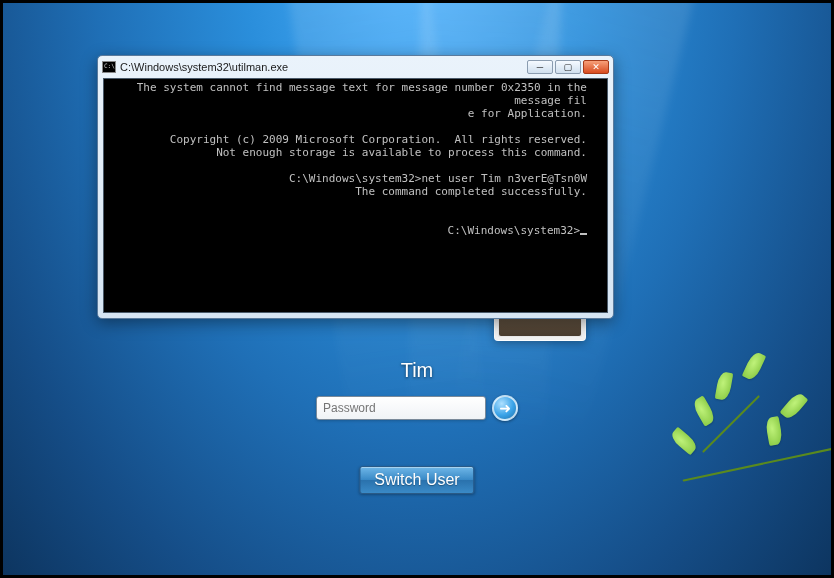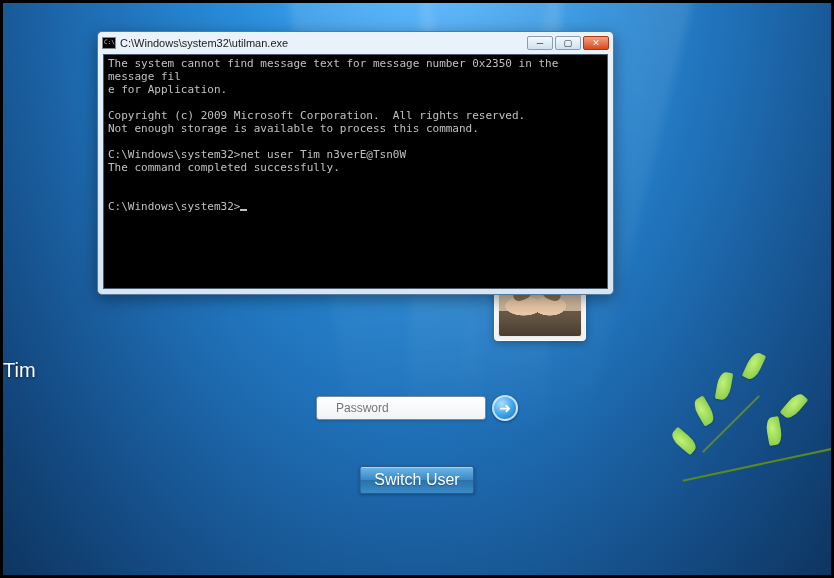--- a/index.html
+++ b/index.html
@@ -38,21 +38,21 @@
   box-shadow: 0 1px 2px rgba(0,0,0,.2);
 }
 .branch {
   position: absolute;
   background: #5a8a1e;
   border-radius: 2px;
 }
 
 .cmd {
   position: absolute;
-  top: 28px; left: 94px;
+  top: 52px; left: 94px;
   width: 517px; height: 264px;
   background: linear-gradient(to bottom, #eaf3fb, #d6e5f3);
   border: 1px solid #5a7a9c;
   border-radius: 5px;
   box-shadow: 0 4px 16px rgba(0,0,0,.4);
   display: flex; flex-direction: column;
 }
 .titlebar {
   height: 22px;
   display: flex; align-items: center;
@@ -89,24 +89,25 @@
   background: linear-gradient(to bottom, #f7a07a, #d74b1f);
   border-color: #a63a18;
   color: #fff;
 }
 .term {
   flex: 1;
   margin: 0 5px 5px 5px;
   background: #000;
   color: #c0c0c0;
   font: 11px/13px "Lucida Console", Consolas, monospace;
-  padding: 2px 4px;
+  padding: 2px 20px;
   border: 1px solid #4a5a6a;
   white-space: pre-wrap;
   overflow: hidden;
+  text-align: right;
 }
 .cursor {
   display: inline-block;
   width: 7px; height: 2px;
   background: #c0c0c0;
   vertical-align: -1px;
 }
 
 .avatar-frame {
   position: absolute;
@@ -134,37 +135,37 @@
   width: 18px; height: 12px;
   background: #8a6f54;
   border-radius: 50% 50% 40% 40%;
   top: 2px;
 }
 .avatar-inner::before { left: 14px; transform: rotate(-20deg); }
 .avatar-inner::after { left: 44px; transform: rotate(20deg); }
 .username {
   position: absolute;
   top: 356px; left: 0; width: 100%;
-  text-align: left;
+  text-align: center;
   color: #fff;
   font-size: 20px;
   font-weight: 400;
   text-shadow: 0 1px 3px rgba(0,0,0,.6);
 }
 .pw-row {
   position: absolute;
   top: 392px; left: 0; width: 100%;
   display: flex; justify-content: center; align-items: center;
   gap: 6px;
 }
 .pw-input {
   width: 170px; height: 24px;
   border: 1px solid #7a8a9a;
   border-radius: 3px;
-  padding: 0 19px;
+  padding: 0 6px;
   font-size: 12px;
   color: #888;
   background: linear-gradient(to bottom, #fff, #f0f3f6);
   box-shadow: 0 1px 3px rgba(0,0,0,.2);
 }
 .go-btn {
   width: 26px; height: 26px;
   border-radius: 50%;
   background: radial-gradient(circle at 35% 30%, #aee0ff, #3aa3e8 55%, #1f6fa8);
   border: 2px solid rgba(255,255,255,.7);

